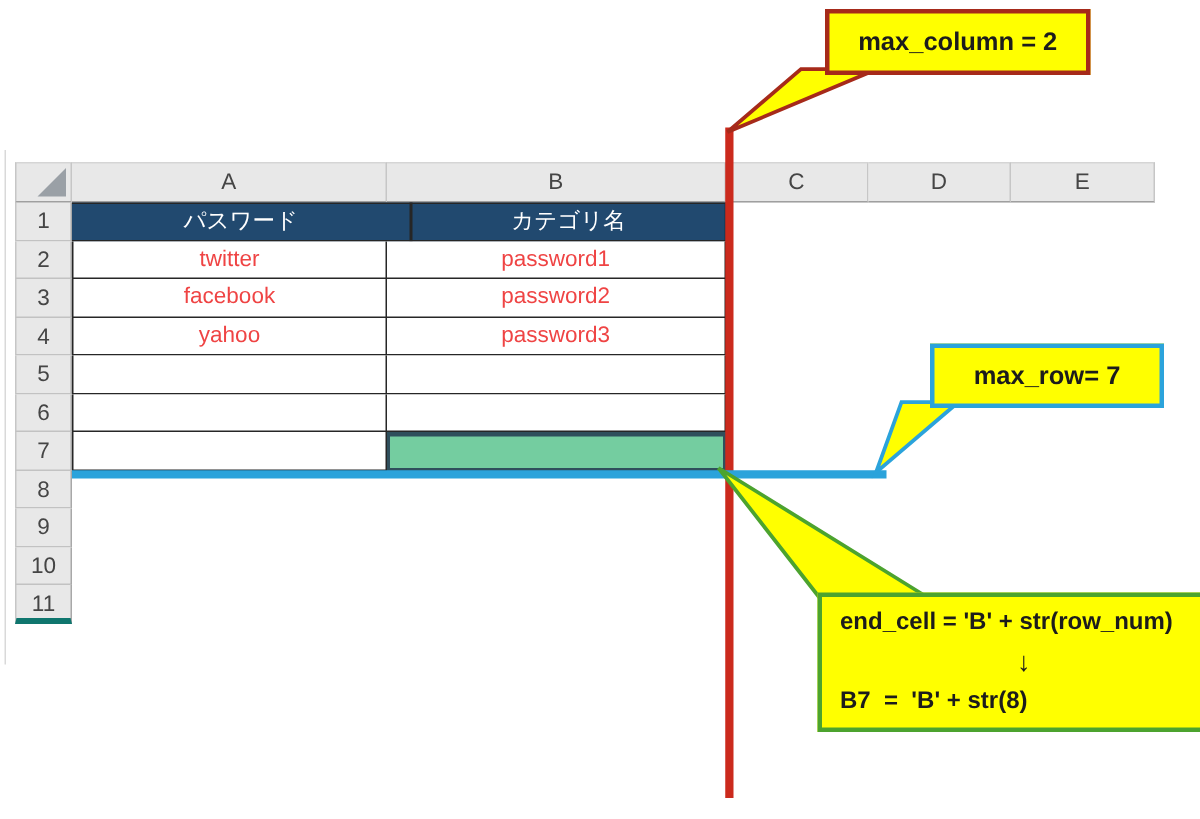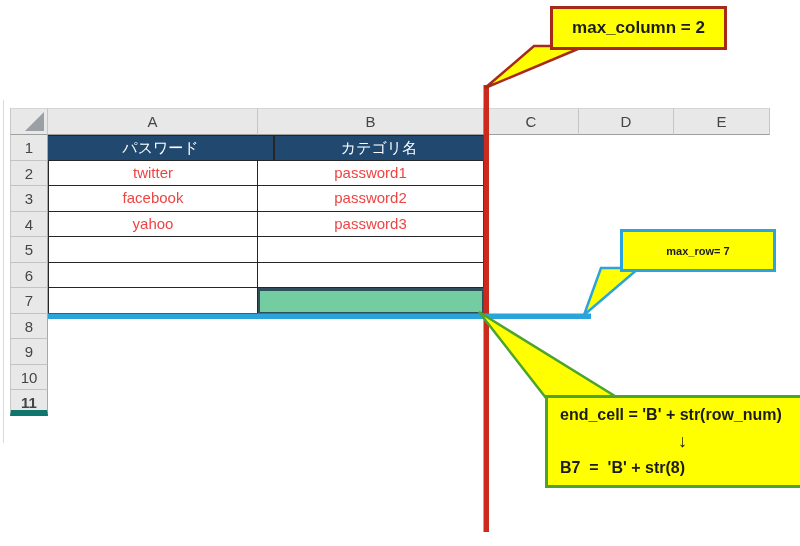--- a/index.html
+++ b/index.html
@@ -22,21 +22,21 @@
   .corner { width: 38px; border-left: 1px solid #c6c6c6; position: relative; }
   .tri { position: absolute; right: 3px; bottom: 3px; width: 0; height: 0;
          border-bottom: 19px solid #9aa0a6; border-left: 19px solid transparent; }
   .w-a { width: 210px; } .w-b { width: 226px; } .w-c { width: 95px; } .w-d { width: 95px; } .w-e { width: 96px; }
 
   .rowhead {
     width: 38px; height: 25.5px; background: #e8e8e8; color: #454545;
     border-right: 1px solid #a8a8a8; border-bottom: 1px solid #c2c2c2; border-left: 1px solid #c6c6c6;
     font-size: 15px; line-height: 25px; text-align: center;
   }
-  .rowhead.last { border-bottom: 6px solid #0f766e; font-weight: bold; }
+  .rowhead.last { border-bottom: 4px solid #0f766e; }
 
   .cell {
     height: 25.5px; background: #ffffff; border-right: 1px solid #262626; border-bottom: 1px solid #262626;
     font-size: 15px; line-height: 24px; text-align: center; color: #ef4444;
   }
   .cell.first { border-left: 1px solid #262626; }
   .hdr-row .cell {
     background: #21496f; color: #ffffff; border-top: 1px solid #262626; border-bottom: 1px solid #262626;
   }
   .hdr-row .cell.first { border-right: 1px solid #16344f; }
@@ -48,21 +48,21 @@
   .overlay { position: absolute; left: 0; top: 0; z-index: 5; pointer-events: none; }
 
   
   .callout {
     position: absolute; z-index: 10; background: #ffff00; color: #1c1c1c;
     font-weight: 600; white-space: pre-wrap; margin-left: 48px;
   }
   .co-maxcol { left: 502px; top: 6px; width: 177px; height: 44px;
     border: 3px solid #a62a1a; font-size: 17px; display: flex; align-items: center; justify-content: center; }
   .co-maxrow { left: 572px; top: 229px; width: 156px; height: 43px;
-    border: 3px solid #2ba3db; font-size: 11px; display: flex; align-items: center; justify-content: center; }
+    border: 3px solid #2ba3db; font-size: 17px; display: flex; align-items: center; justify-content: center; }
   .co-endcell { left: 497px; top: 395px; width: 275px; height: 93px;
     border: 3px solid #4ca32e; font-size: 16px; display: flex; flex-direction: column;
     justify-content: space-around; padding: 5px 12px; }
   .co-endcell .arrow-line { text-align: center; font-size: 18px; }
 </style>
 </head>
 <body>
 
 <div class="canvas">
 

